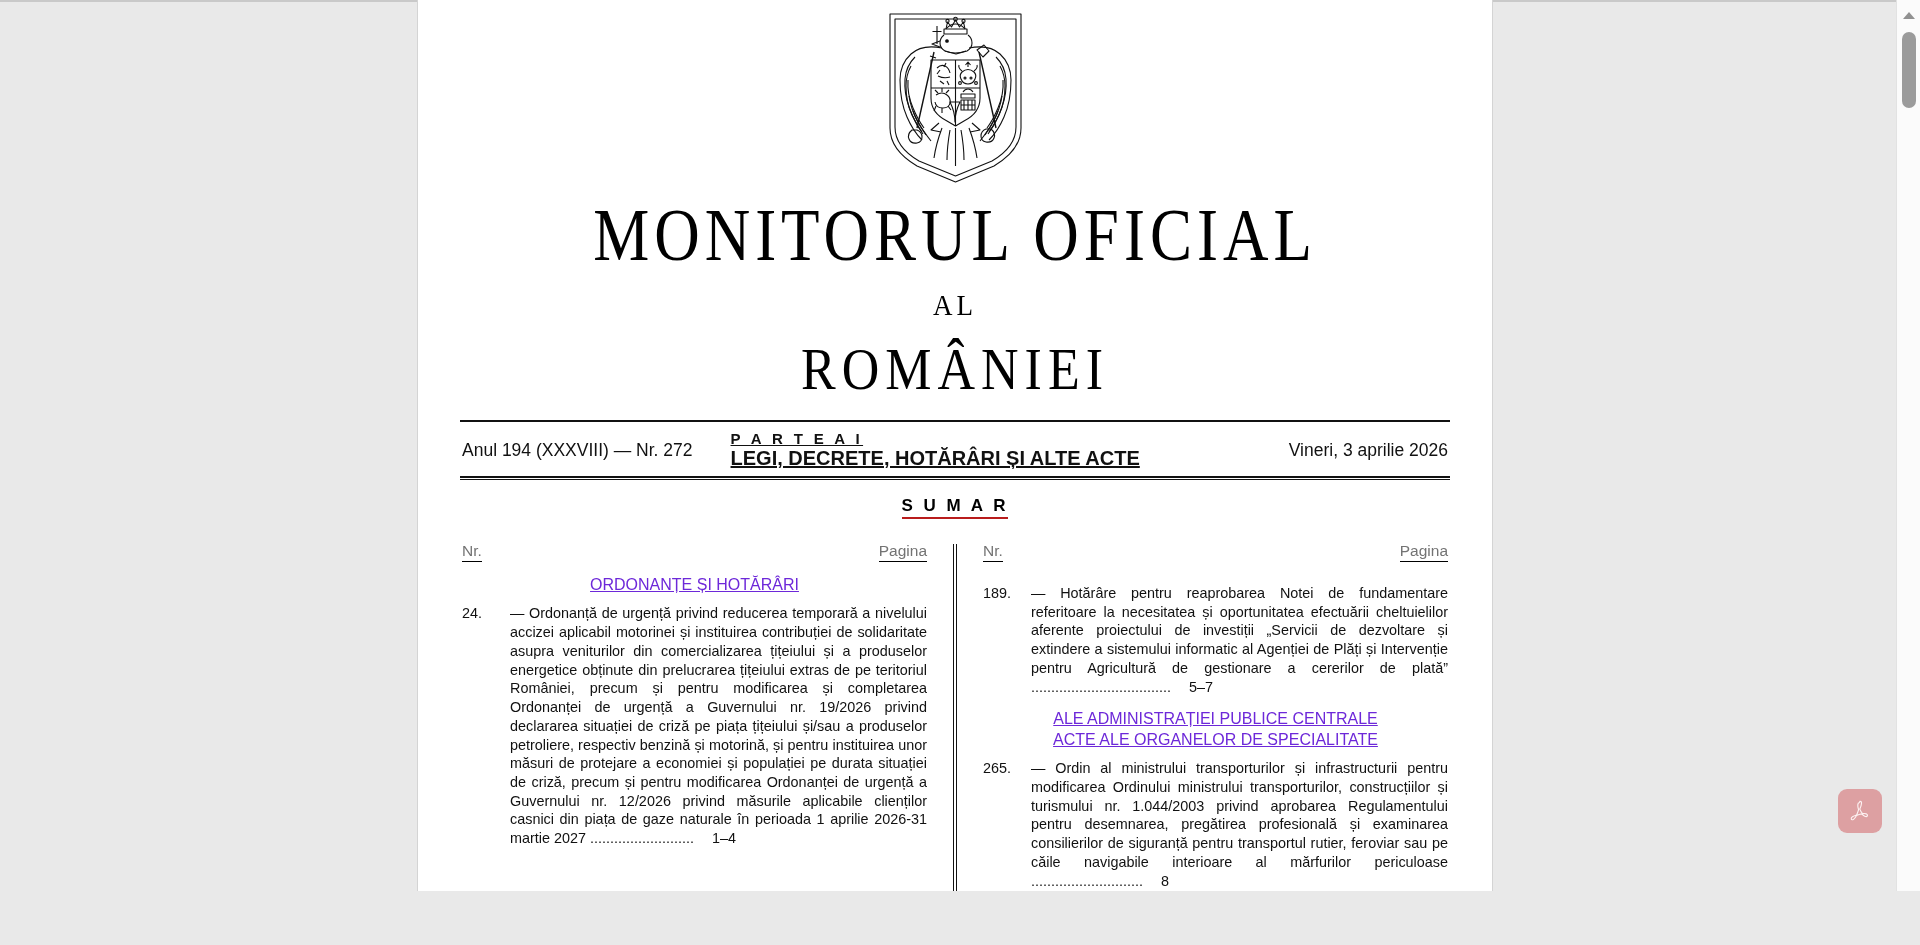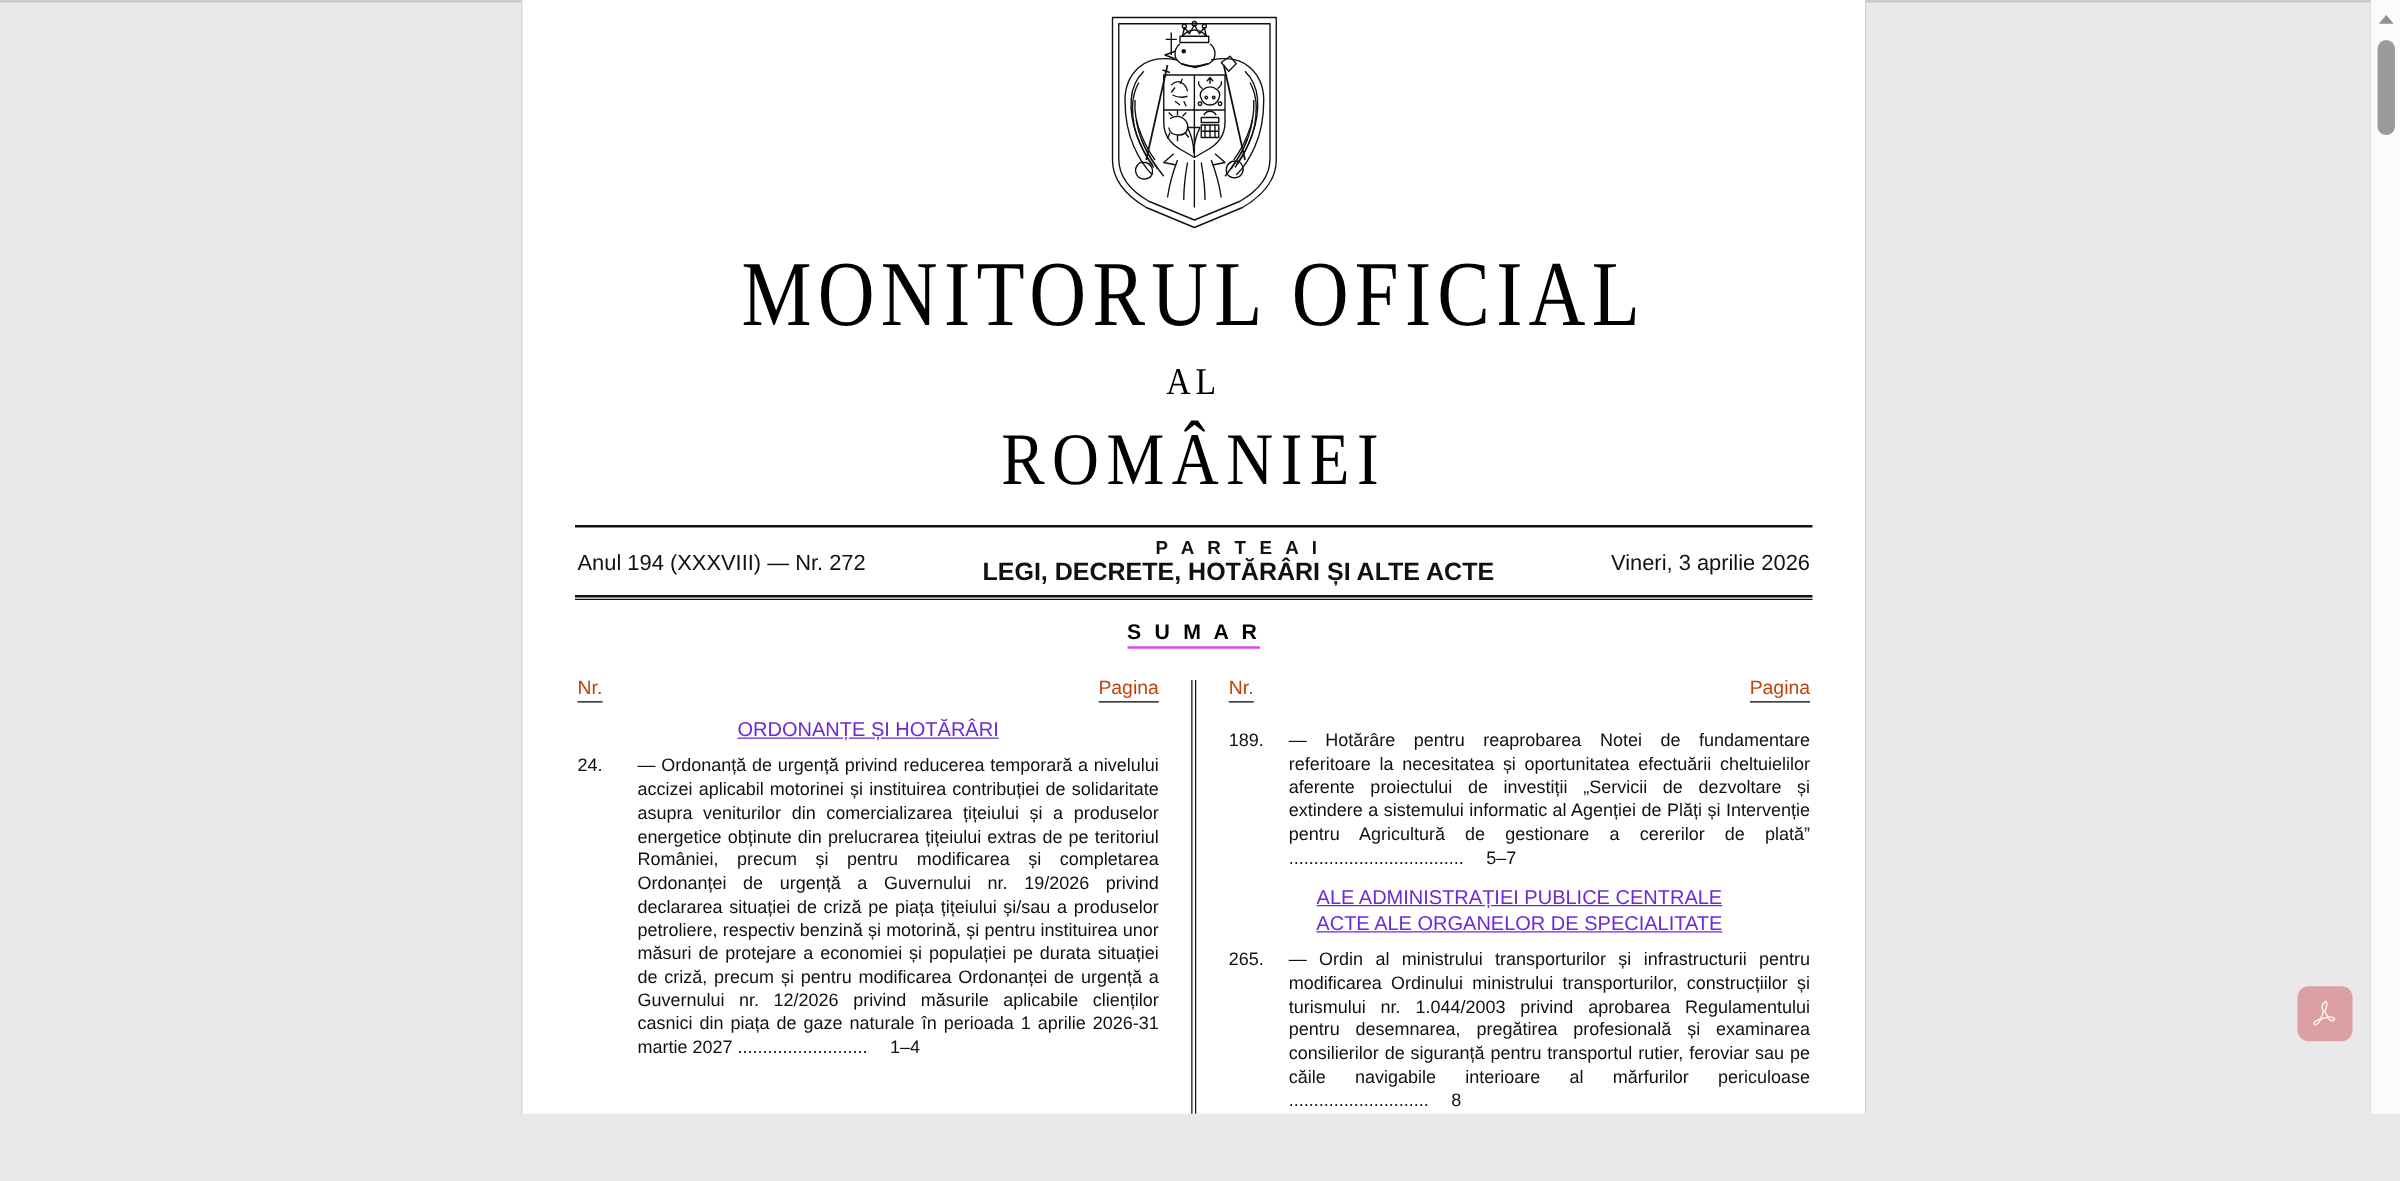--- a/index.html
+++ b/index.html
@@ -78,40 +78,40 @@
   .issue {
     display: flex;
     align-items: flex-start;
     justify-content: space-between;
     margin: 8px 24px 0 24px;
     font-size: 17.5px;
     color: #111;
     gap: 38px;
   }
   .issue-left { padding-top: 10px; white-space: nowrap; }
-  .issue-center { text-align: center; flex: 1; }
+  .issue-center { text-align: left; flex: 1; text-decoration: underline; }
   .issue-part {
     font-weight: bold; font-size: 15px;
     letter-spacing: 3.4px;
   }
   .issue-sub {
     font-weight: bold; font-size: 20px;
     margin-top: 0;
   }
   .issue-right { padding-top: 10px; white-space: nowrap; }
   
   .sumar {
     text-align: center;
     margin-top: 16px;
     font-weight: bold;
     font-size: 17px;
     letter-spacing: 3px;
   }
   .sumar span {
-    border-bottom: 2px solid #d946ef;
+    border-bottom: 2px solid #b91c1c;
     padding-bottom: 2px;
   }
   
   .cols {
     display: flex;
     margin: 26px 24px 0 24px;
     position: relative;
   }
   .col { width: 50%; position: relative; }
   .col-left { padding-right: 28px; }
@@ -121,21 +121,21 @@
     left: 50%; top: 2px; bottom: -200px;
     width: 4px;
     border-left: 1px solid #111;
     border-right: 1px solid #111;
     transform: translateX(-2px);
   }
   .col-head {
     display: flex;
     justify-content: space-between;
     font-size: 15.5px;
-    color: #c2410c;
+    color: #737373;
   }
   .col-head span { border-bottom: 1px solid #000; padding-bottom: 1px; }
   .sect-title {
     text-align: center;
     font-size: 16px;
     line-height: 1.28;
     margin-top: 13px;
     color: #6d28d9;
     text-decoration: underline;
   }

